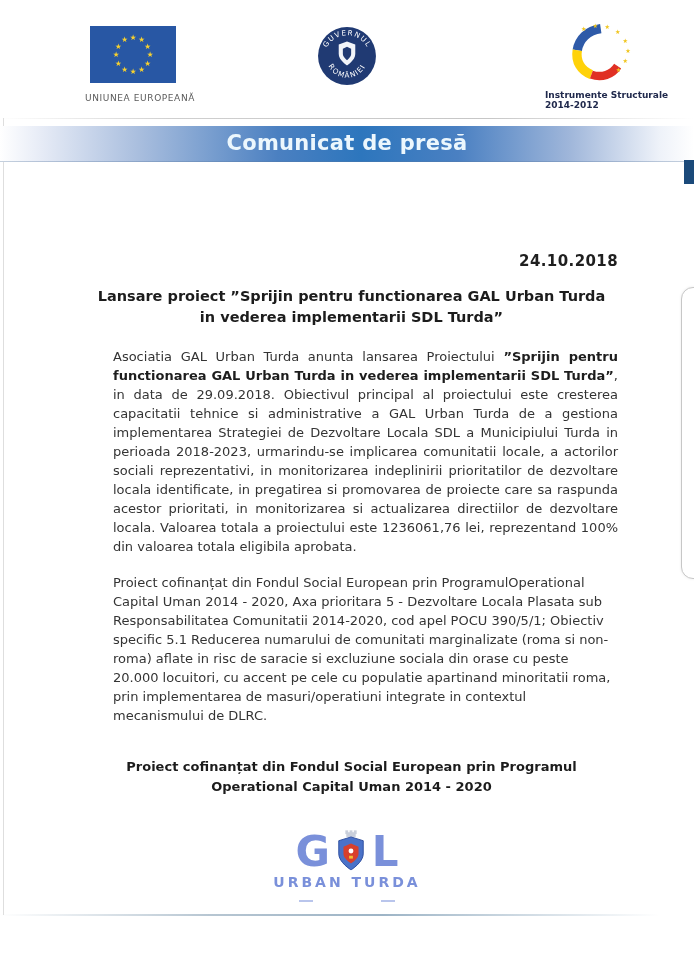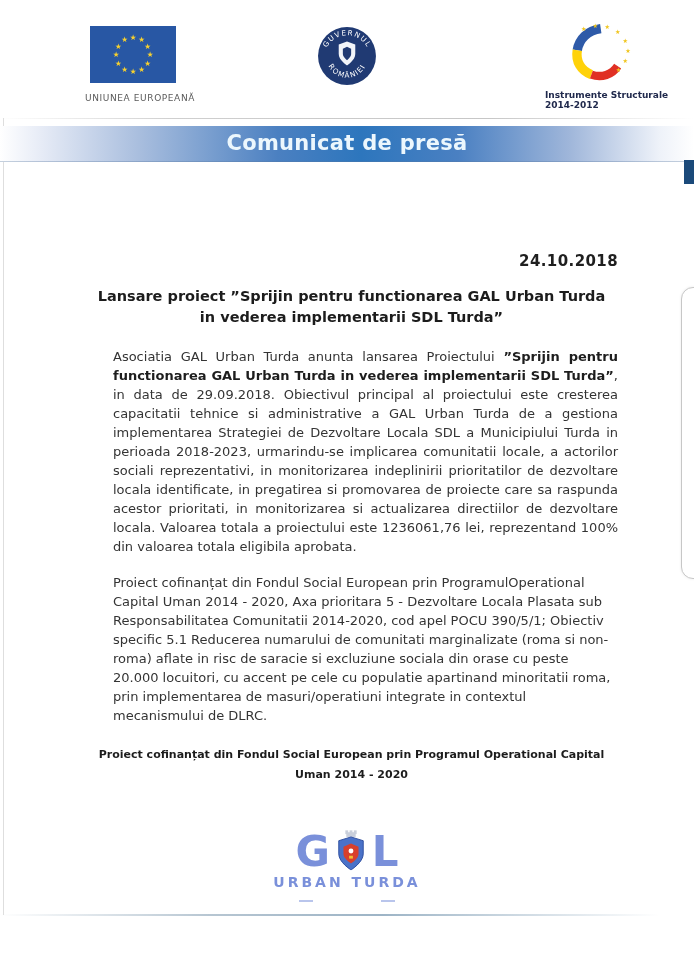--- a/index.html
+++ b/index.html
@@ -37,21 +37,21 @@
   
   .content { position:absolute; left:85px; top:252px; width:533px; color:#343434; }
   .doc-date { text-align:right; font-size:15px; font-weight:bold; color:#1f1f1f; letter-spacing:.4px; }
   .doc-title { margin:16px auto 0; max-width:520px; text-align:center; font-size:14.5px; font-weight:bold;
     line-height:21px; color:#1c1c1c; }
   .para { margin-top:19px; font-size:13px; line-height:19px;margin-left:28px; }
   .para.justify { text-align:justify; }
   .para b { color:#1d1d1d; }
   .para.p2 { margin-top:17px; text-align:left; }
   .para.contact { margin-top:14px; text-align:justify; }
-  .doc-footer { margin:20px auto 0; max-width:533px; text-align:center; font-size:11px; font-weight:bold;
+  .doc-footer { margin:32px auto 0; max-width:533px; text-align:center; font-size:13px; font-weight:bold;
     line-height:20px; color:#1c1c1c; }
 
   
   .gal-logo { position:absolute; left:0; top:830px; width:694px; text-align:center; }
   .gal-row { display:flex; align-items:center; justify-content:center; gap:5px; }
   .gal-letter { font-size:42px; font-weight:bold; color:#7a90da; line-height:44px; }
   .gal-caption { margin-top:0px; font-size:14px; font-weight:bold; letter-spacing:3px; color:#7a90da; }
   .gal-flourish { display:inline-block; width:14px; height:2px; background:#b9c5ec; vertical-align:middle; margin:0 34px; }
 </style>
 </head>

